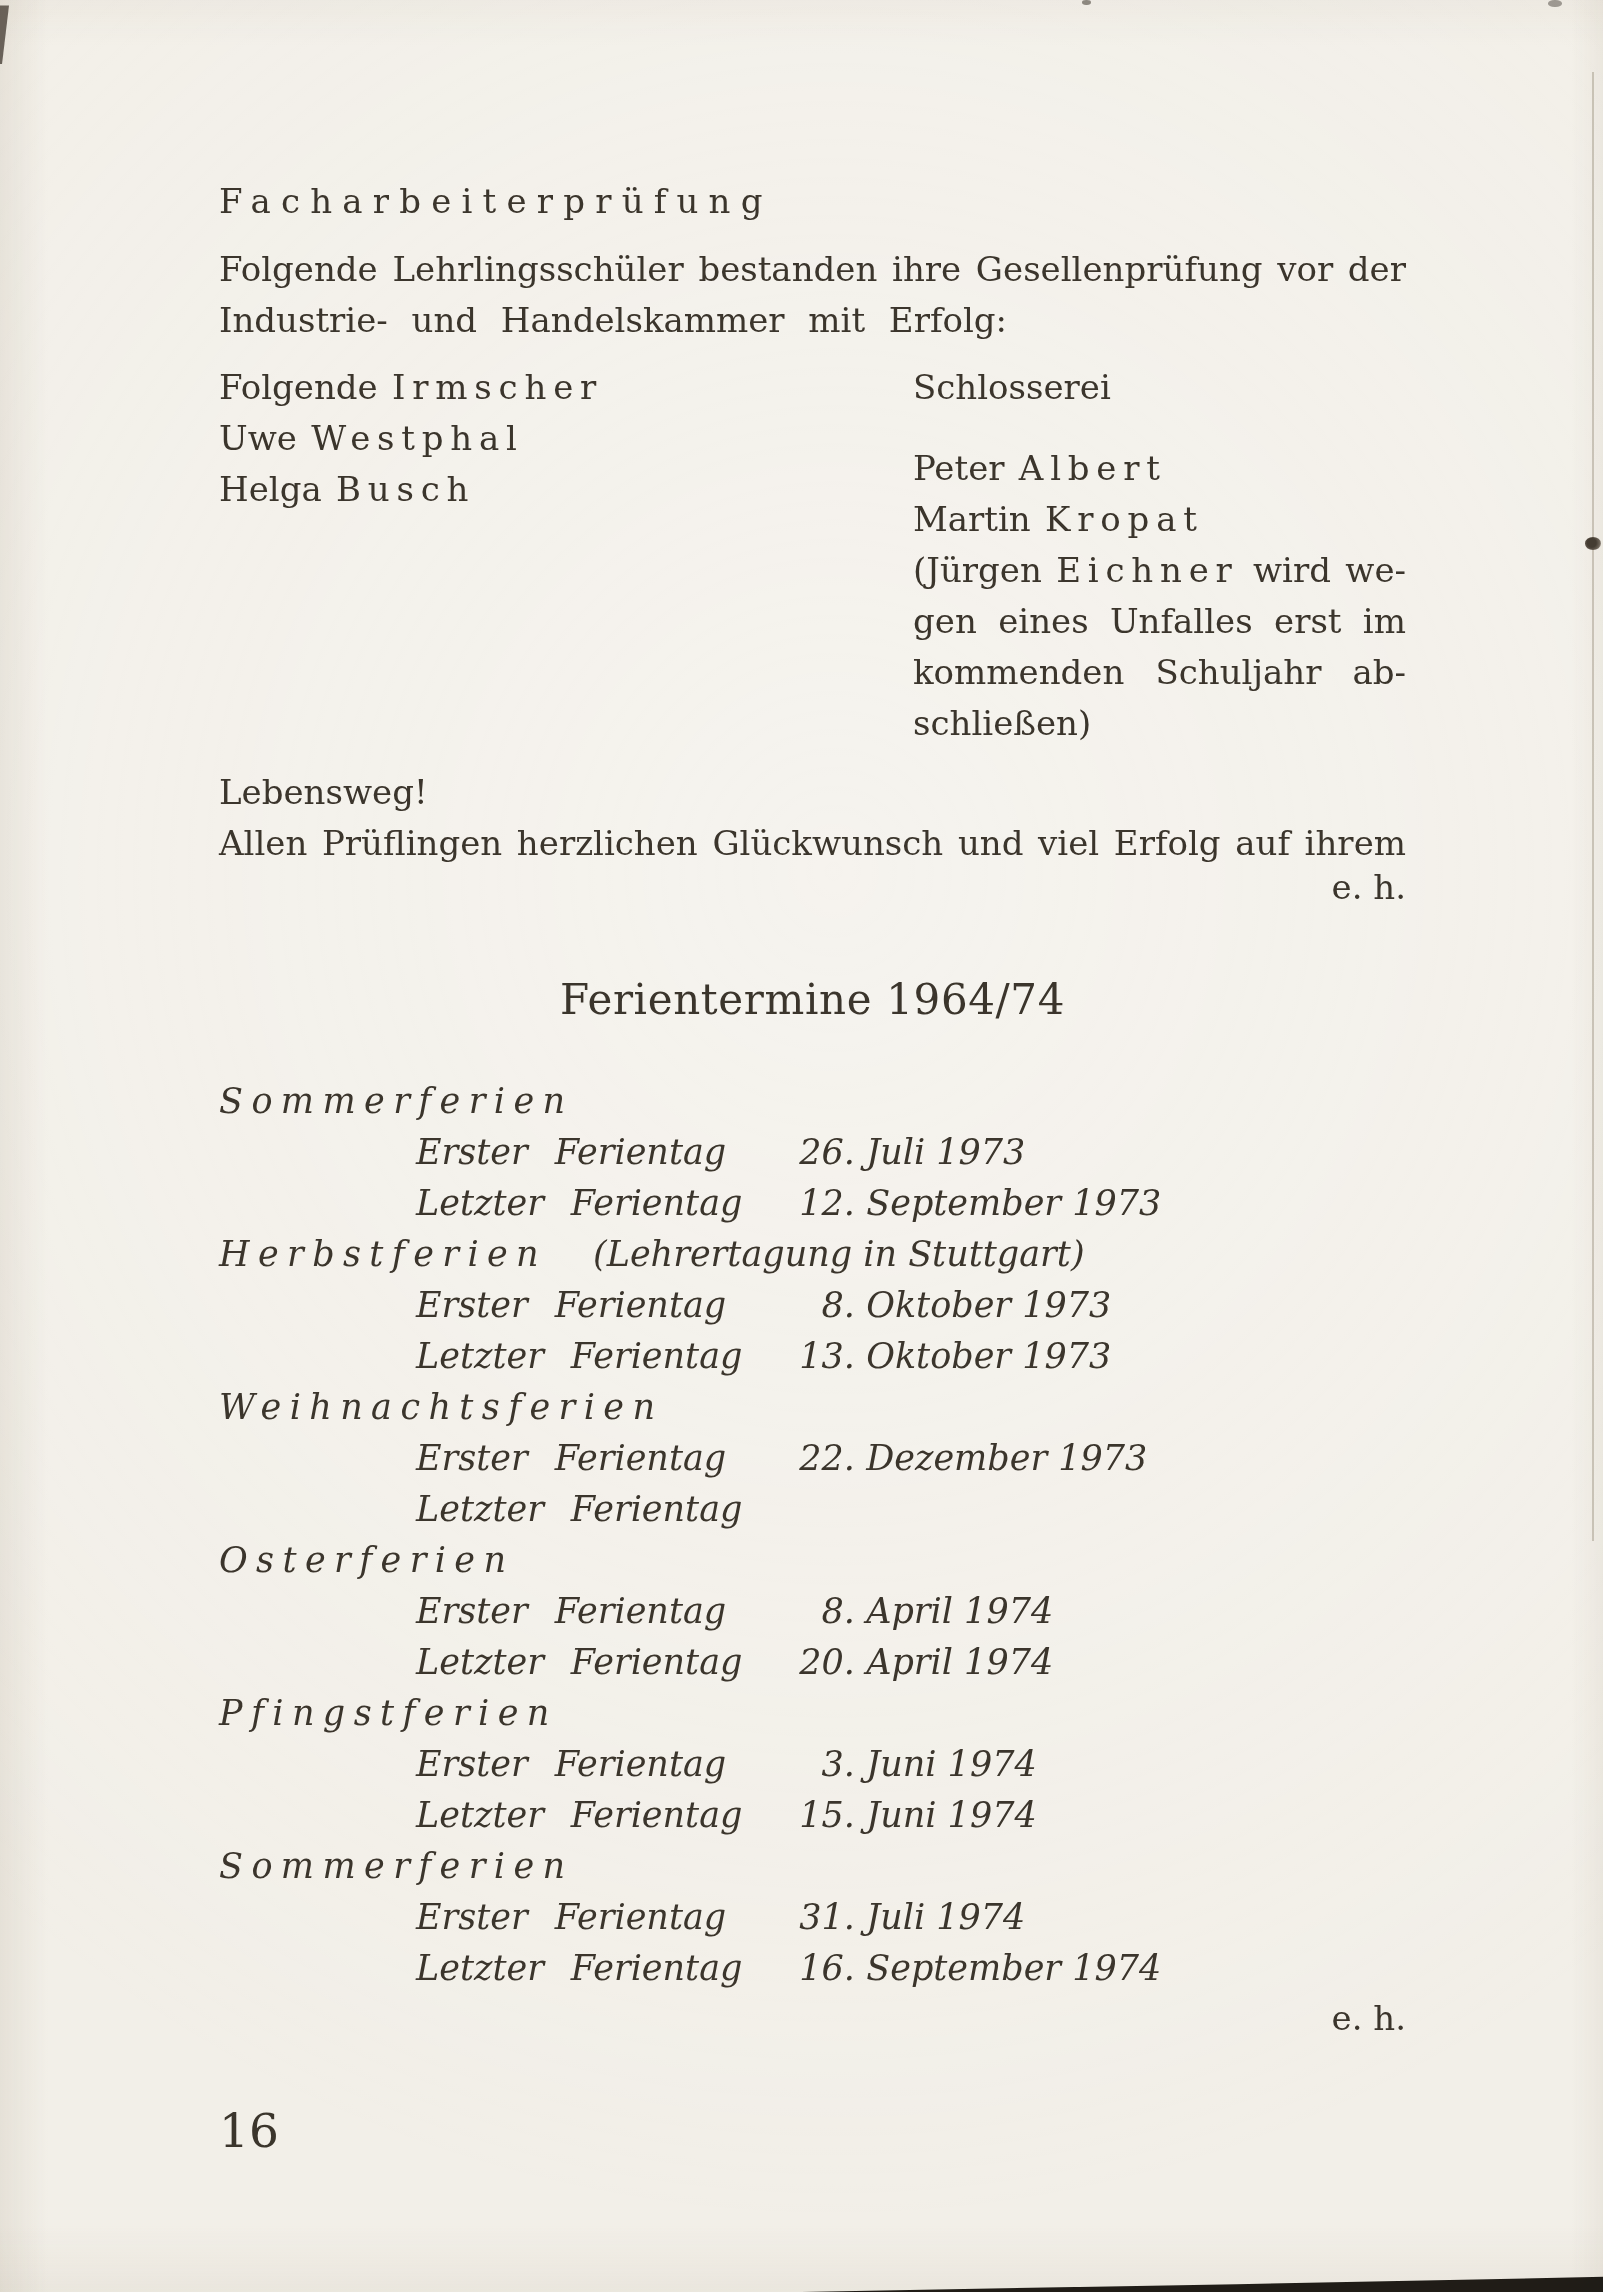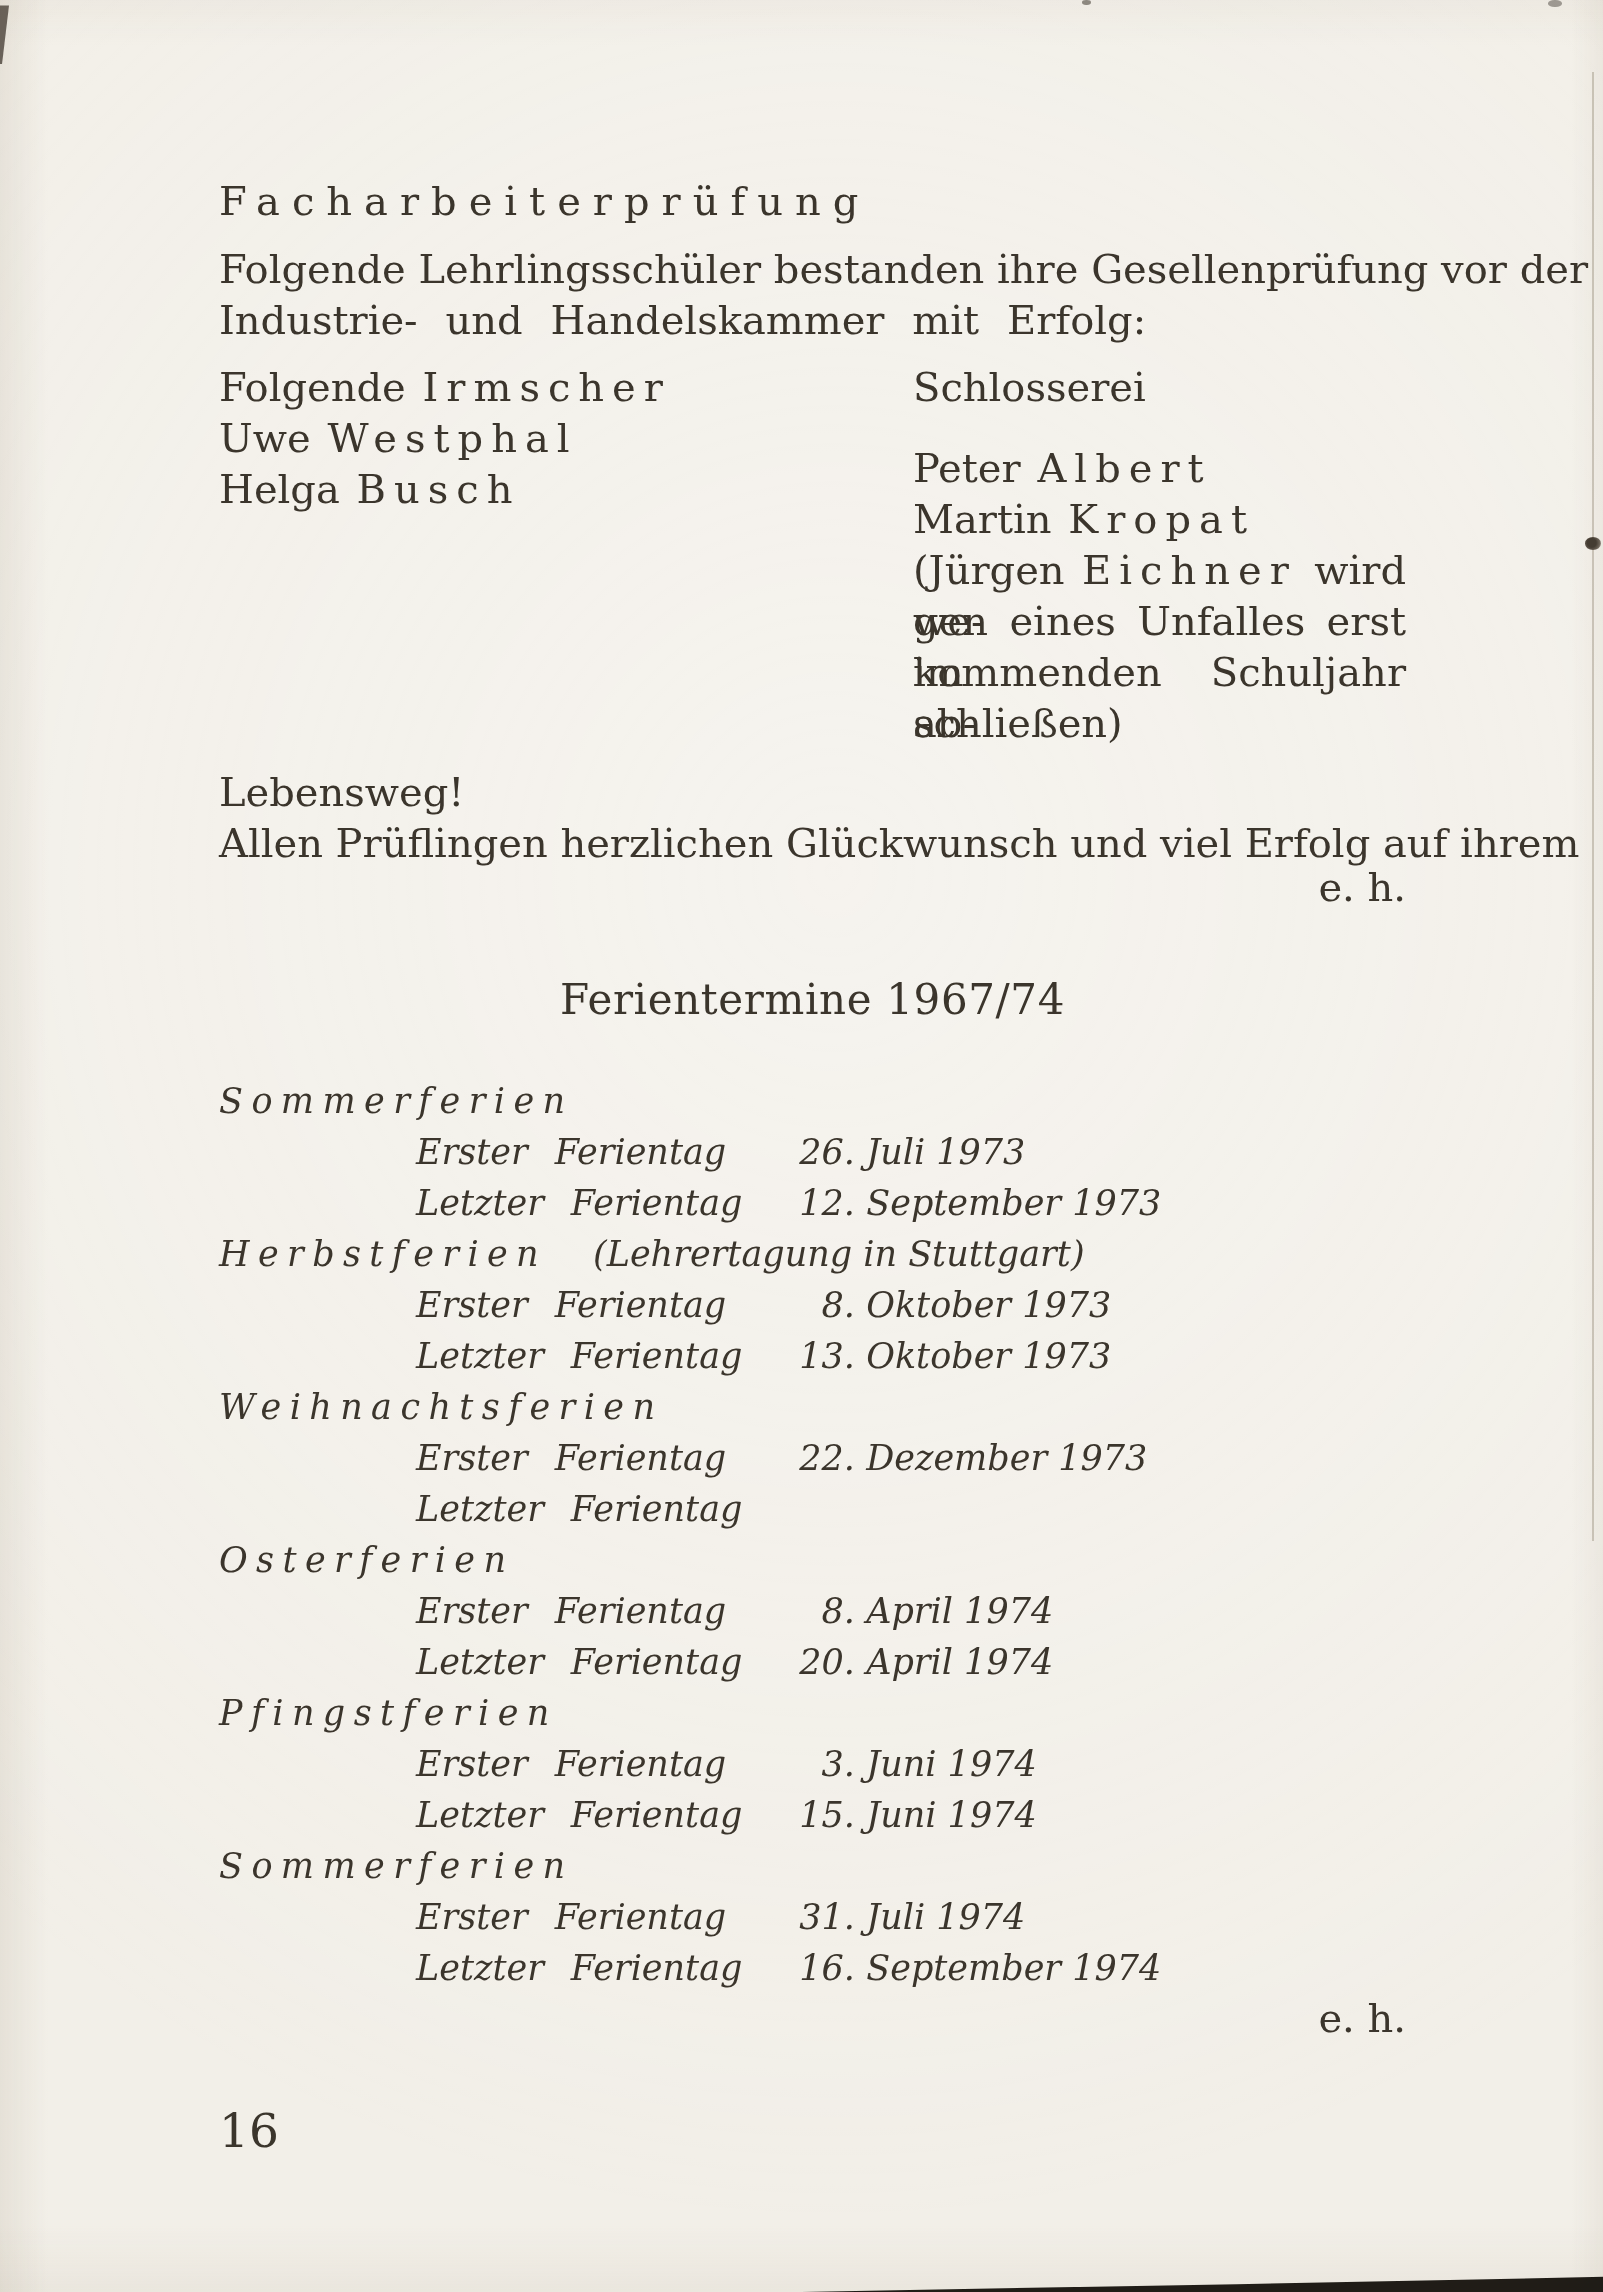--- a/index.html
+++ b/index.html
@@ -10,21 +10,21 @@
     background:
       radial-gradient(130% 95% at 52% 38%, rgba(255,255,255,0.28), rgba(0,0,0,0) 62%),
       linear-gradient(to right, rgba(165,152,130,0.16), rgba(0,0,0,0) 3%),
       linear-gradient(to left, rgba(165,152,130,0.10), rgba(0,0,0,0) 2%),
       linear-gradient(to bottom, rgba(165,152,130,0.08), rgba(0,0,0,0) 2%),
       linear-gradient(to top, rgba(165,152,130,0.10), rgba(0,0,0,0) 3%),
       #f2efe8;
   }
   .abs{position:absolute;}
   .line{height:51px;line-height:51px;white-space:nowrap;}
-  .content{position:absolute;left:219px;width:1187px;font-size:40px;}
+  .content{position:absolute;left:219px;width:1187px;font-size:34px;}
   .h-spaced{letter-spacing:.30em;}
   .sec-spaced{letter-spacing:.24em;}
   .surname{letter-spacing:.20em;margin-left:.42em;}
   .justify{text-align:justify;text-align-last:justify;}
   .wide-words{word-spacing:.38em;}
   .col{position:absolute;top:0;}
   .col-left{left:0;width:627px;}
   .col-right{left:694px;width:493px;}
   .col-title{margin-bottom:29.6px;}
   .note-line{height:51px;line-height:51px;}
@@ -83,21 +83,21 @@
 
 <div class="content" style="top:767px;">
   <div class="line">Lebensweg!</div>
   <div class="line justify">Allen Prüflingen herzlichen Glückwunsch und viel Erfolg auf ihrem</div>
 </div>
 
 <div class="content" style="top:862px;">
   <div class="line eh">e. h.</div>
 </div>
 
-<div class="ftitle" style="top:974px;">Ferientermine 1967/74</div>
+<div class="ftitle" style="top:974px;">Ferientermine 1964/74</div>
 
 <div class="flist" style="top:1076px;font-style:italic;">
 
   <div class="fsec"><span class="sec-spaced">Sommerferien</span><span class="fsec-note"></span></div>
   <div class="frow">
       <span class="frow-label">Erster Ferientag</span>
       <span class="frow-date"><span class="frow-day">26.</span><span class="frow-rest">Juli 1973</span></span>
     </div>
   <div class="frow">
       <span class="frow-label">Letzter Ferientag</span>

